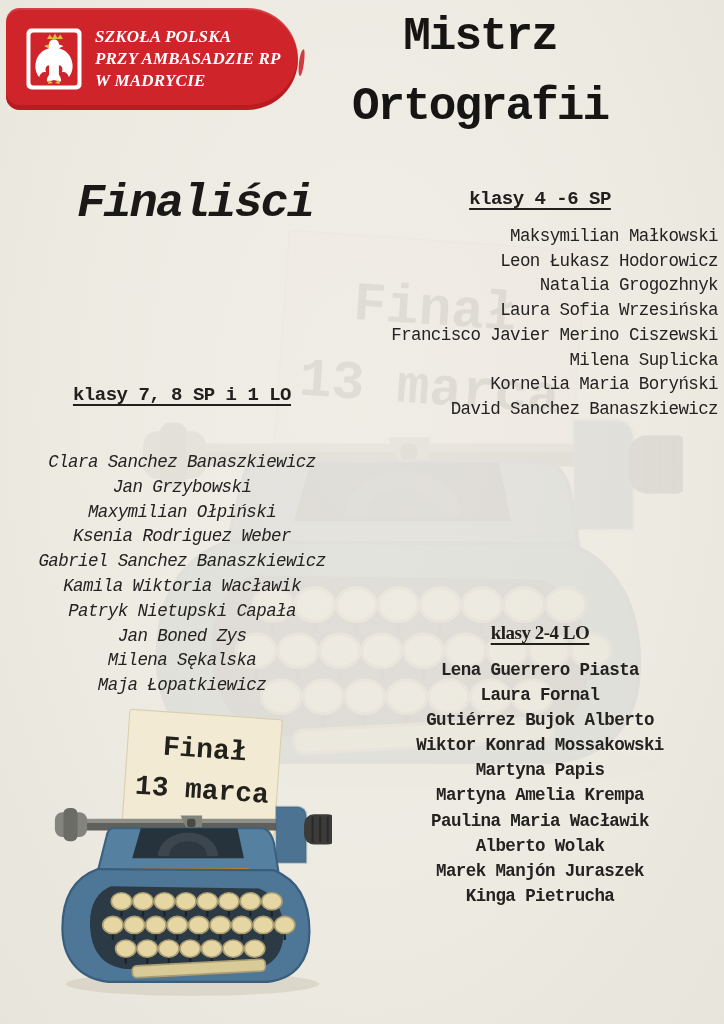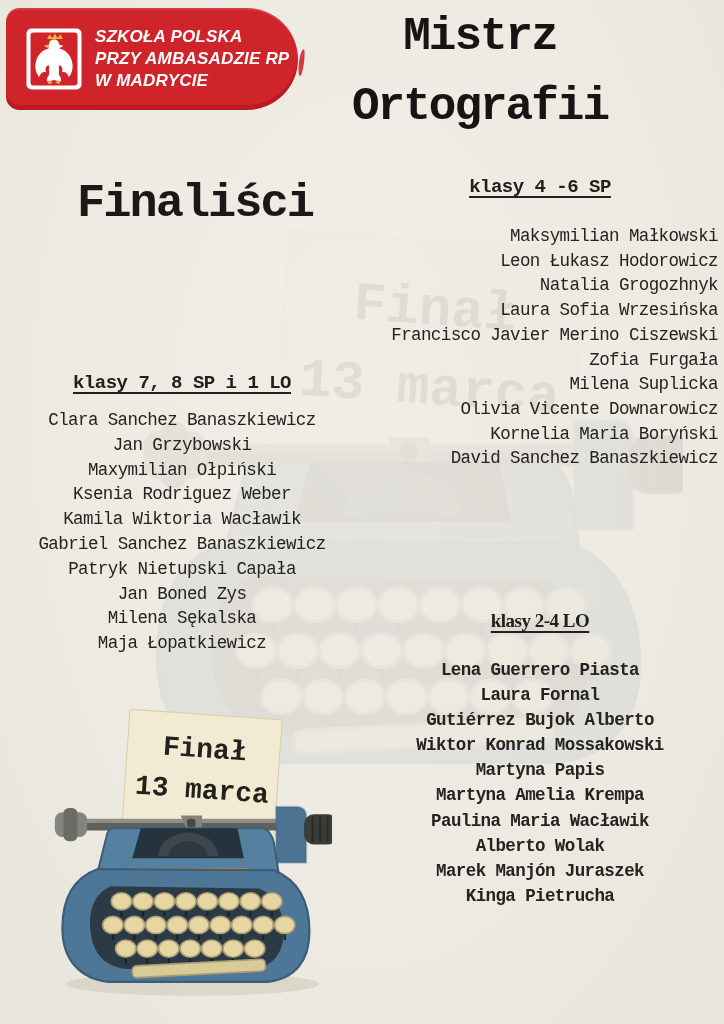--- a/index.html
+++ b/index.html
@@ -12,46 +12,46 @@
   
   .badge{
     position:absolute;left:6px;top:8px;width:292px;height:102px;
     background:#d0242b;border-radius:16px 60px 60px 16px;
     display:flex;align-items:center;
     box-shadow:inset 0 -5px 0 rgba(120,0,0,.25), inset 0 2px 0 rgba(255,255,255,.12);
     z-index:3;
   }
   .emblem{position:relative;width:56px;height:62px;margin-left:20px;flex:0 0 auto;}
   .badge-text{
-    margin-left:13px;color:#ffffff;font-family:Liberation Sans, sans-serif;
+    margin-left:13px;color:#ffffff;font-family:Liberation Serif, serif;
     font-style:italic;font-weight:700;font-size:17px;line-height:22px;letter-spacing:.2px;
   }
   .red-mark{
     position:absolute;left:299px;top:49px;width:5px;height:27px;background:#cd2830;
     border-radius:60% 40% 50% 50%/50%;transform:rotate(7deg);opacity:.9;z-index:3;
   }
   
   .main-title{
     position:absolute;left:236px;top:2px;width:488px;text-align:center;
     font-weight:700;font-size:46px;line-height:70px;letter-spacing:-2px;color:#161513;z-index:2;
   }
   .finalists{
     position:absolute;left:30px;top:178px;width:330px;text-align:center;
-    font-weight:700;font-size:47px;line-height:52px;letter-spacing:-2px;color:#1a1917;z-index:2;
+    font-weight:700;font-size:47px;line-height:52px;letter-spacing:-2px;color:#1a1917;z-index:2;font-style:italic;
   }
   .sec-heading{
     position:absolute;width:356px;text-align:center;font-weight:700;font-size:19px;
     letter-spacing:-.5px;color:#21201d;z-index:2;
-    text-decoration:underline;text-decoration-thickness:1.5px;text-underline-offset:4px;
+    text-decoration:underline;text-decoration-thickness:1.5px;text-underline-offset:4px;margin-top:12px;
   }
   .name-list{position:absolute;width:356px;text-align:center;z-index:2;}
   .name-list div{font-size:17.5px;letter-spacing:-.6px;color:#242321;white-space:nowrap;}
   #list-sp46{left:362px;top:224px;text-align:right;}   #list-sp46 div{line-height:24.7px;}
   #head-sp46{left:362px;top:176px;}
-  #list-sp78{left:4px;top:408px;}     #list-sp78 div{line-height:24.8px;}
+  #list-sp78{left:4px;top:450px;font-style:italic;}     #list-sp78 div{line-height:24.8px;}
   #head-sp78{left:4px;top:372px;}
   #list-lo24{left:362px;top:658px;}   #list-lo24 div{line-height:25.1px;font-weight:bold;}
   #head-lo24{left:362px;top:610px;font-family:Liberation Serif, serif;}
   
   .typewriter{position:absolute;left:42px;top:708px;width:290px;height:290px;z-index:2;}
   .watermark{
     position:absolute;left:118px;top:228px;width:565px;height:565px;
     opacity:.08;filter:grayscale(35%);z-index:0;pointer-events:none;
   }
   svg{display:block;}
@@ -196,35 +196,33 @@
 
   <div class="finalists">Finaliści</div>
 
   <div class="sec-heading" id="head-sp46">klasy 4 -6 SP</div>
   <div class="name-list" id="list-sp46">
       <div>Maksymilian Małkowski</div>
       <div>Leon Łukasz Hodorowicz</div>
       <div>Natalia Grogozhnyk</div>
       <div>Laura Sofia Wrzesińska</div>
       <div>Francisco Javier Merino Ciszewski</div>
-      <div>Zofia Furgała</div>
       <div>Milena Suplicka</div>
-      <div>Olivia Vicente Downarowicz</div>
       <div>Kornelia Maria Boryński</div>
       <div>David Sanchez Banaszkiewicz</div>
     </div>
 
   <div class="sec-heading" id="head-sp78">klasy 7, 8 SP i 1 LO</div>
   <div class="name-list" id="list-sp78">
       <div>Clara Sanchez Banaszkiewicz</div>
       <div>Jan Grzybowski</div>
       <div>Maxymilian Ołpiński</div>
       <div>Ksenia Rodriguez Weber</div>
+      <div>Gabriel Sanchez Banaszkiewicz</div>
       <div>Kamila Wiktoria Wacławik</div>
-      <div>Gabriel Sanchez Banaszkiewicz</div>
       <div>Patryk Nietupski Capała</div>
       <div>Jan Boned Zys</div>
       <div>Milena Sękalska</div>
       <div>Maja Łopatkiewicz</div>
     </div>
 
   <div class="sec-heading" id="head-lo24">klasy 2-4 LO</div>
   <div class="name-list" id="list-lo24">
       <div>Lena Guerrero Piasta</div>
       <div>Laura Fornal</div>

